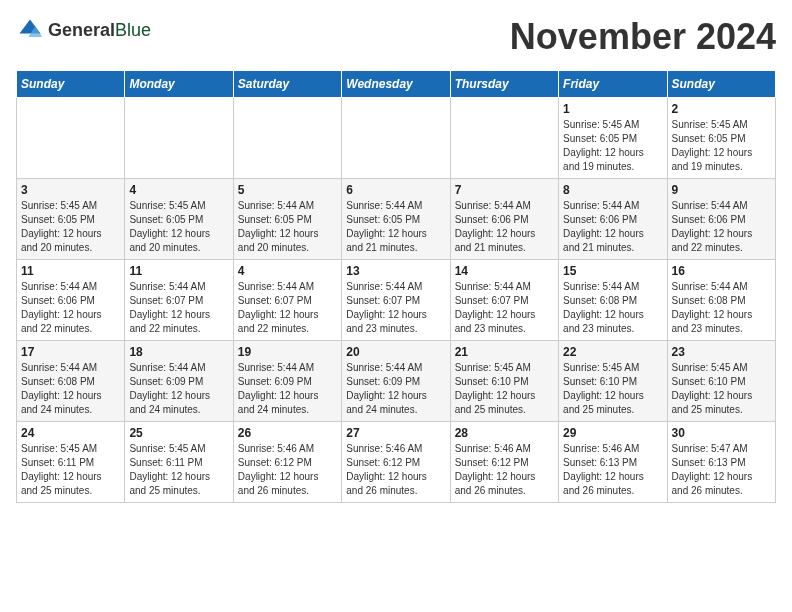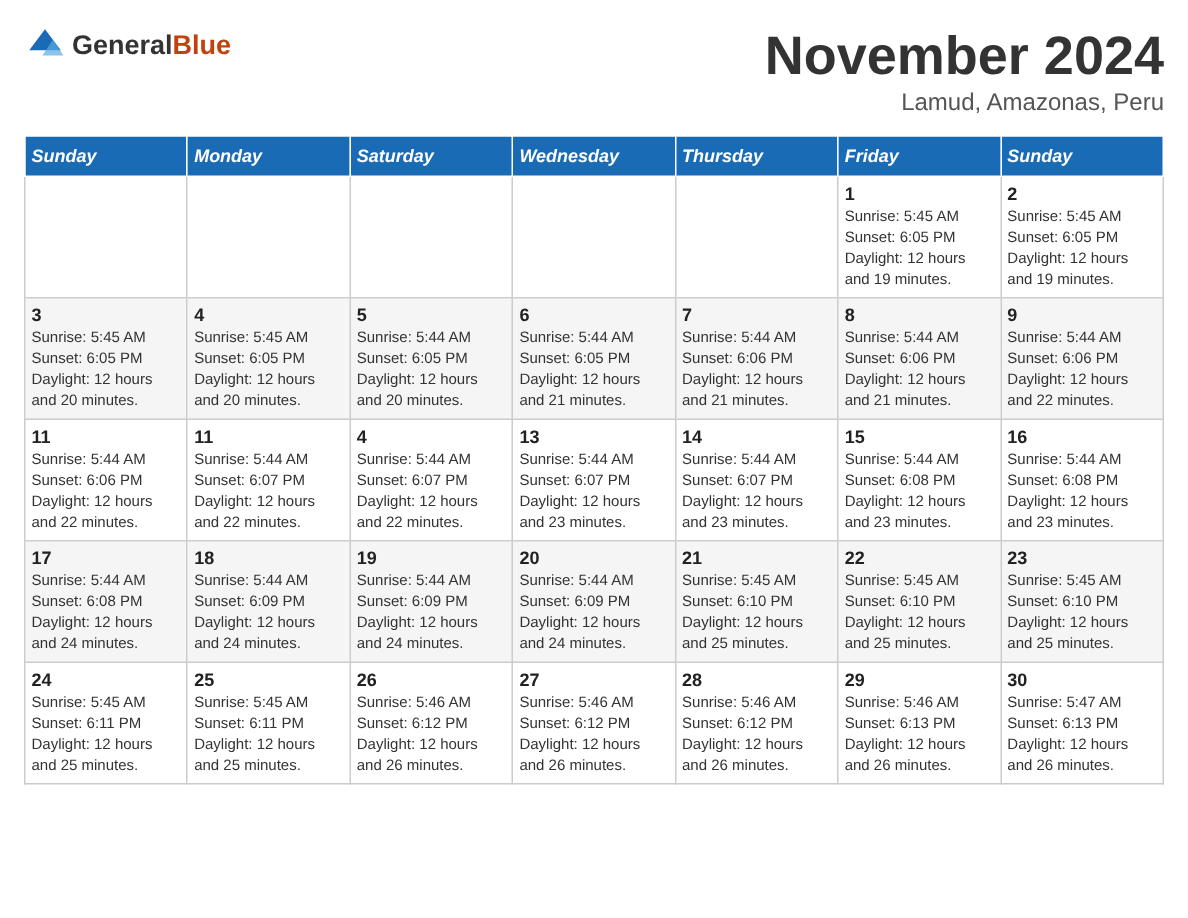--- a/index.html
+++ b/index.html
@@ -22,29 +22,28 @@
       gap: 4px;
     }
     .logo-text-general {
       font-size: 18px;
       font-weight: bold;
       color: #333;
       margin-top: 25px;
     }
     .logo-text-blue {
       font-size: 18px;
-      font-weight: bold;
-      color: #c2410c;
+      font-weight: normal;
+      color: #14532d;
     }
     .logo-icon {
       width: 28px;
       height: 28px;
     }
     .title-area {
-      text-align: right;
     }
     .month-title {
       font-size: 36px;
       font-weight: bold;
       color: #333;
     }
     .location-title {
       font-size: 16px;
       color: #555;
       margin-top: 2px;
@@ -101,21 +100,20 @@
     <svg class="logo-icon" viewBox="0 0 32 32">
       <polygon points="16,4 28,20 4,20" fill="#1a6bb5"></polygon>
       <polygon points="22,12 30,24 14,24" fill="#5aabde" opacity="0.7"></polygon>
     </svg>
     <div>
       <span class="logo-text-general">General</span><span class="logo-text-blue">Blue</span>
     </div>
   </div>
   <div class="title-area">
     <div class="month-title">November 2024</div>
-    <div class="location-title">Lamud, Amazonas, Peru</div>
   </div>
 </div>
 
 <table class="calendar">
   <thead>
     <tr id="weekday-header">
     <th>Sunday</th>
         <th>Monday</th>
         <th>Saturday</th>
         <th>Wednesday</th>

